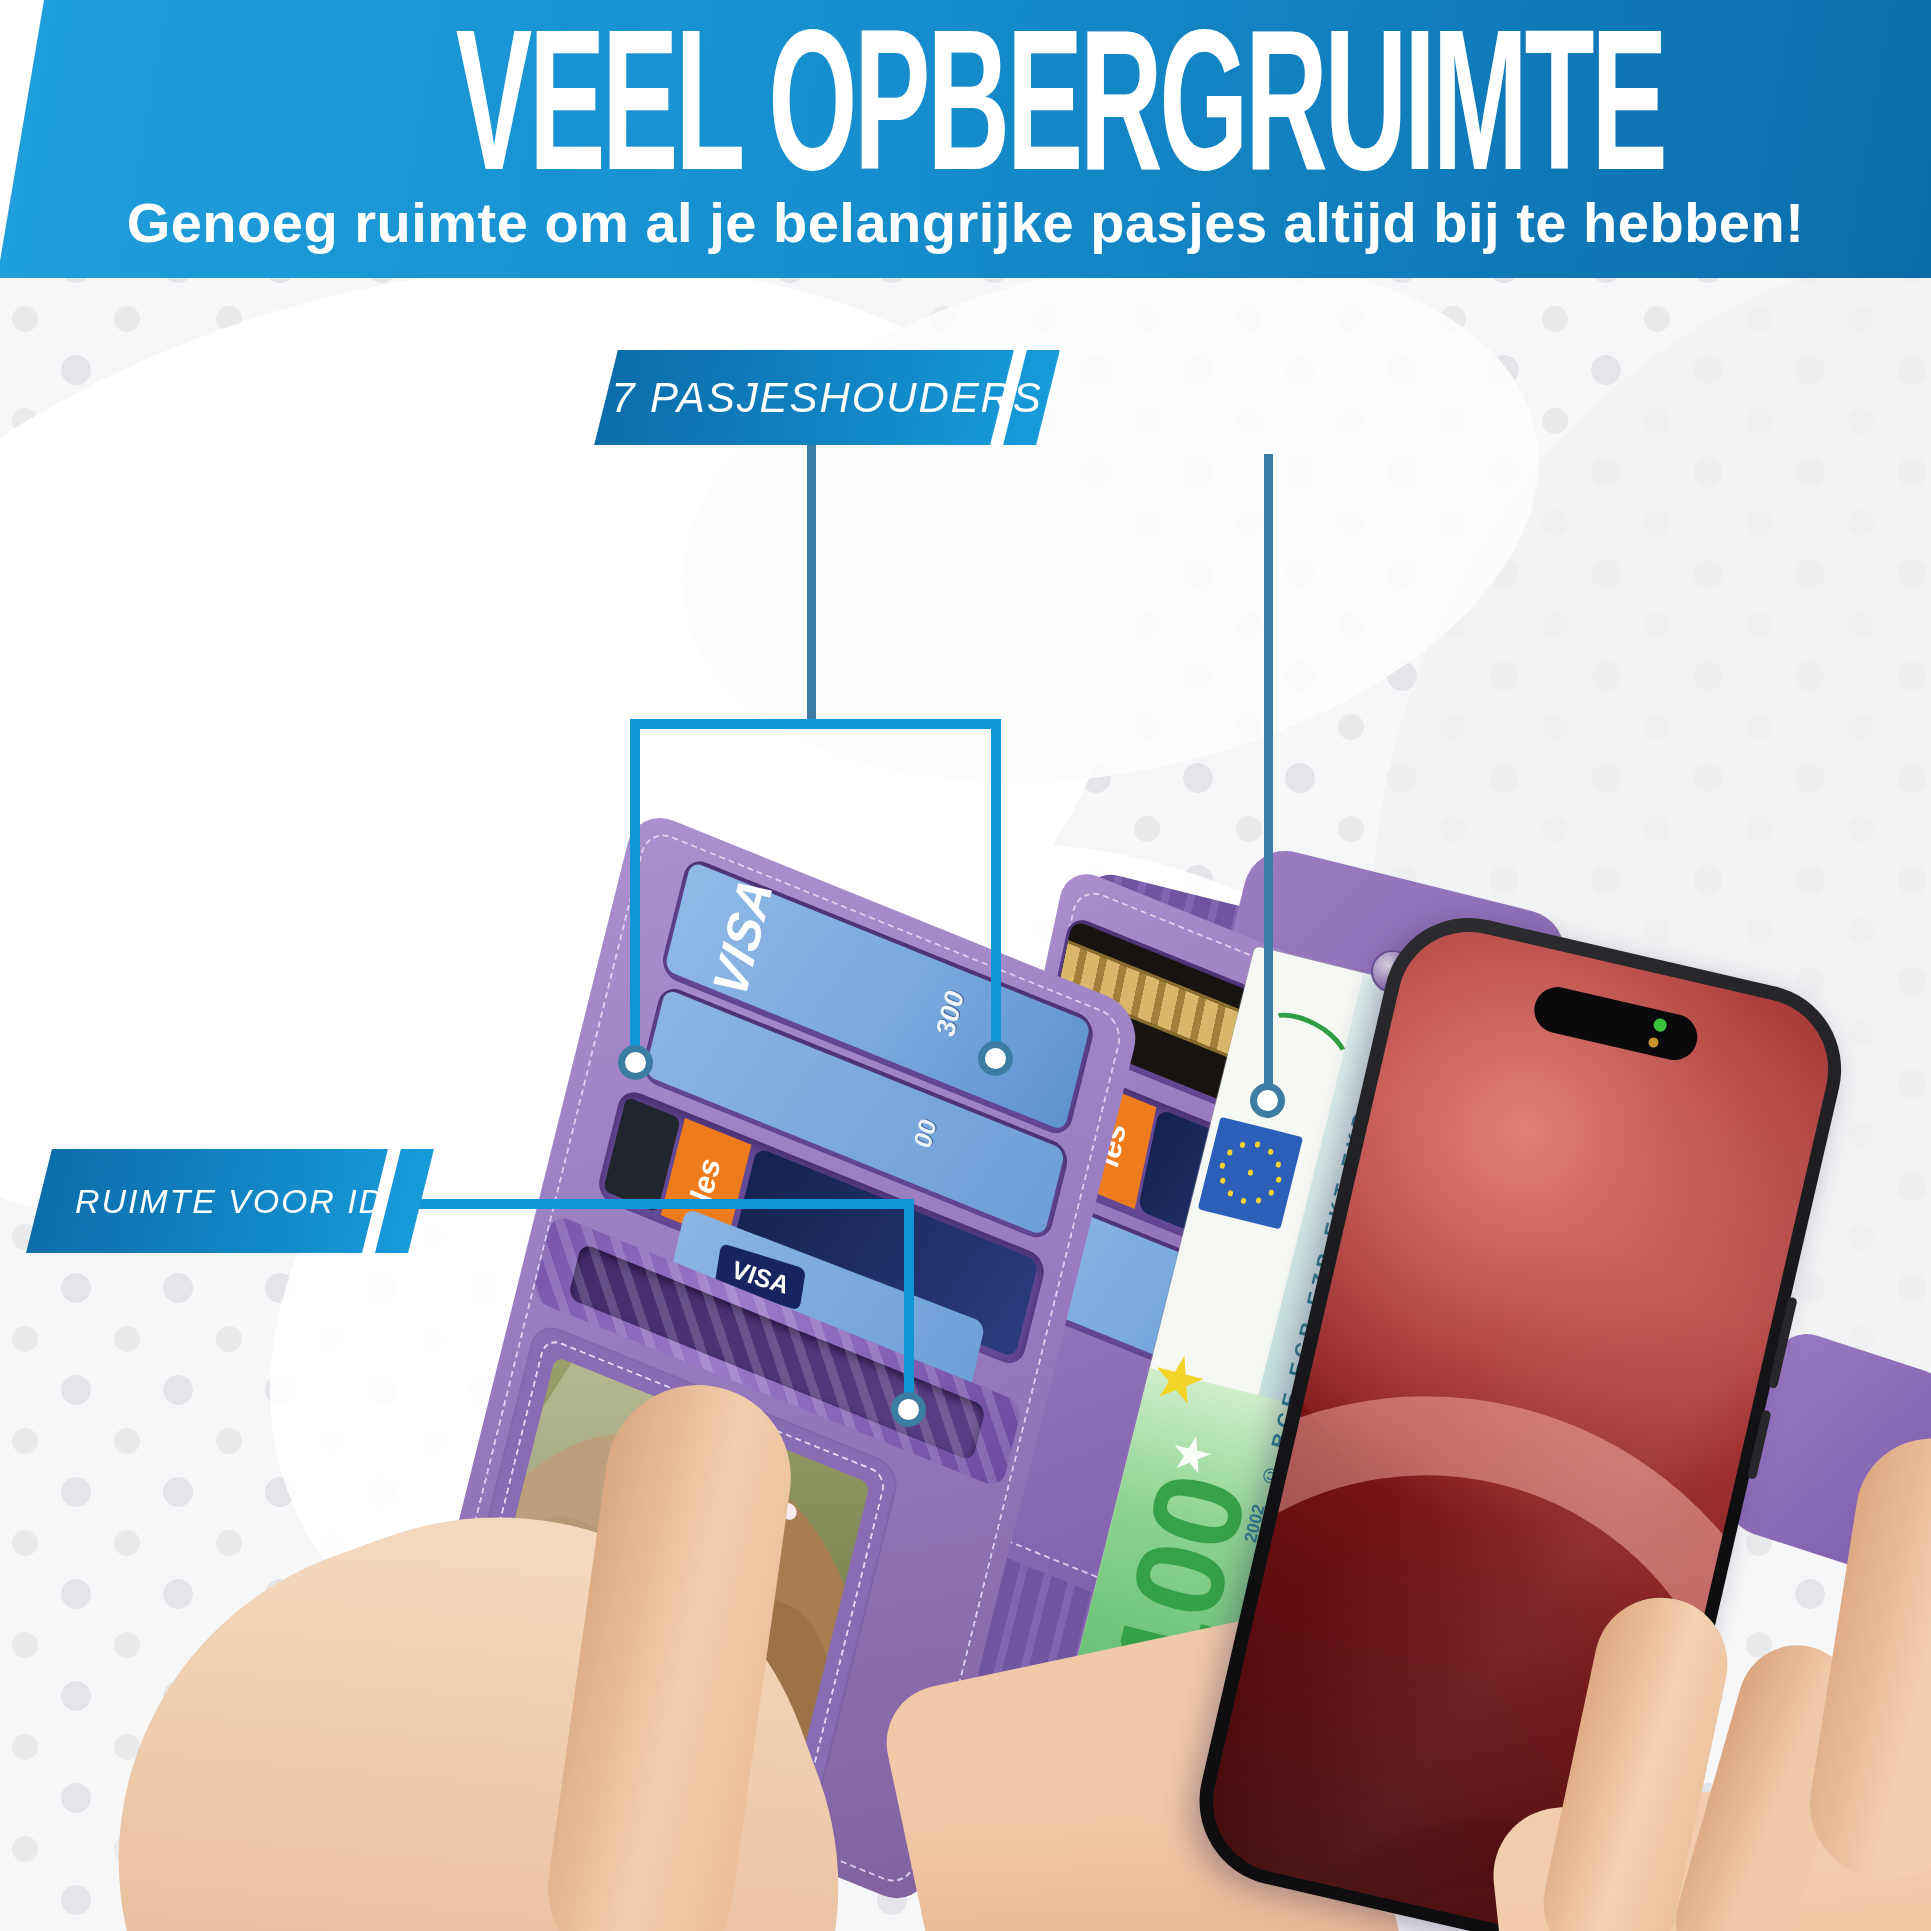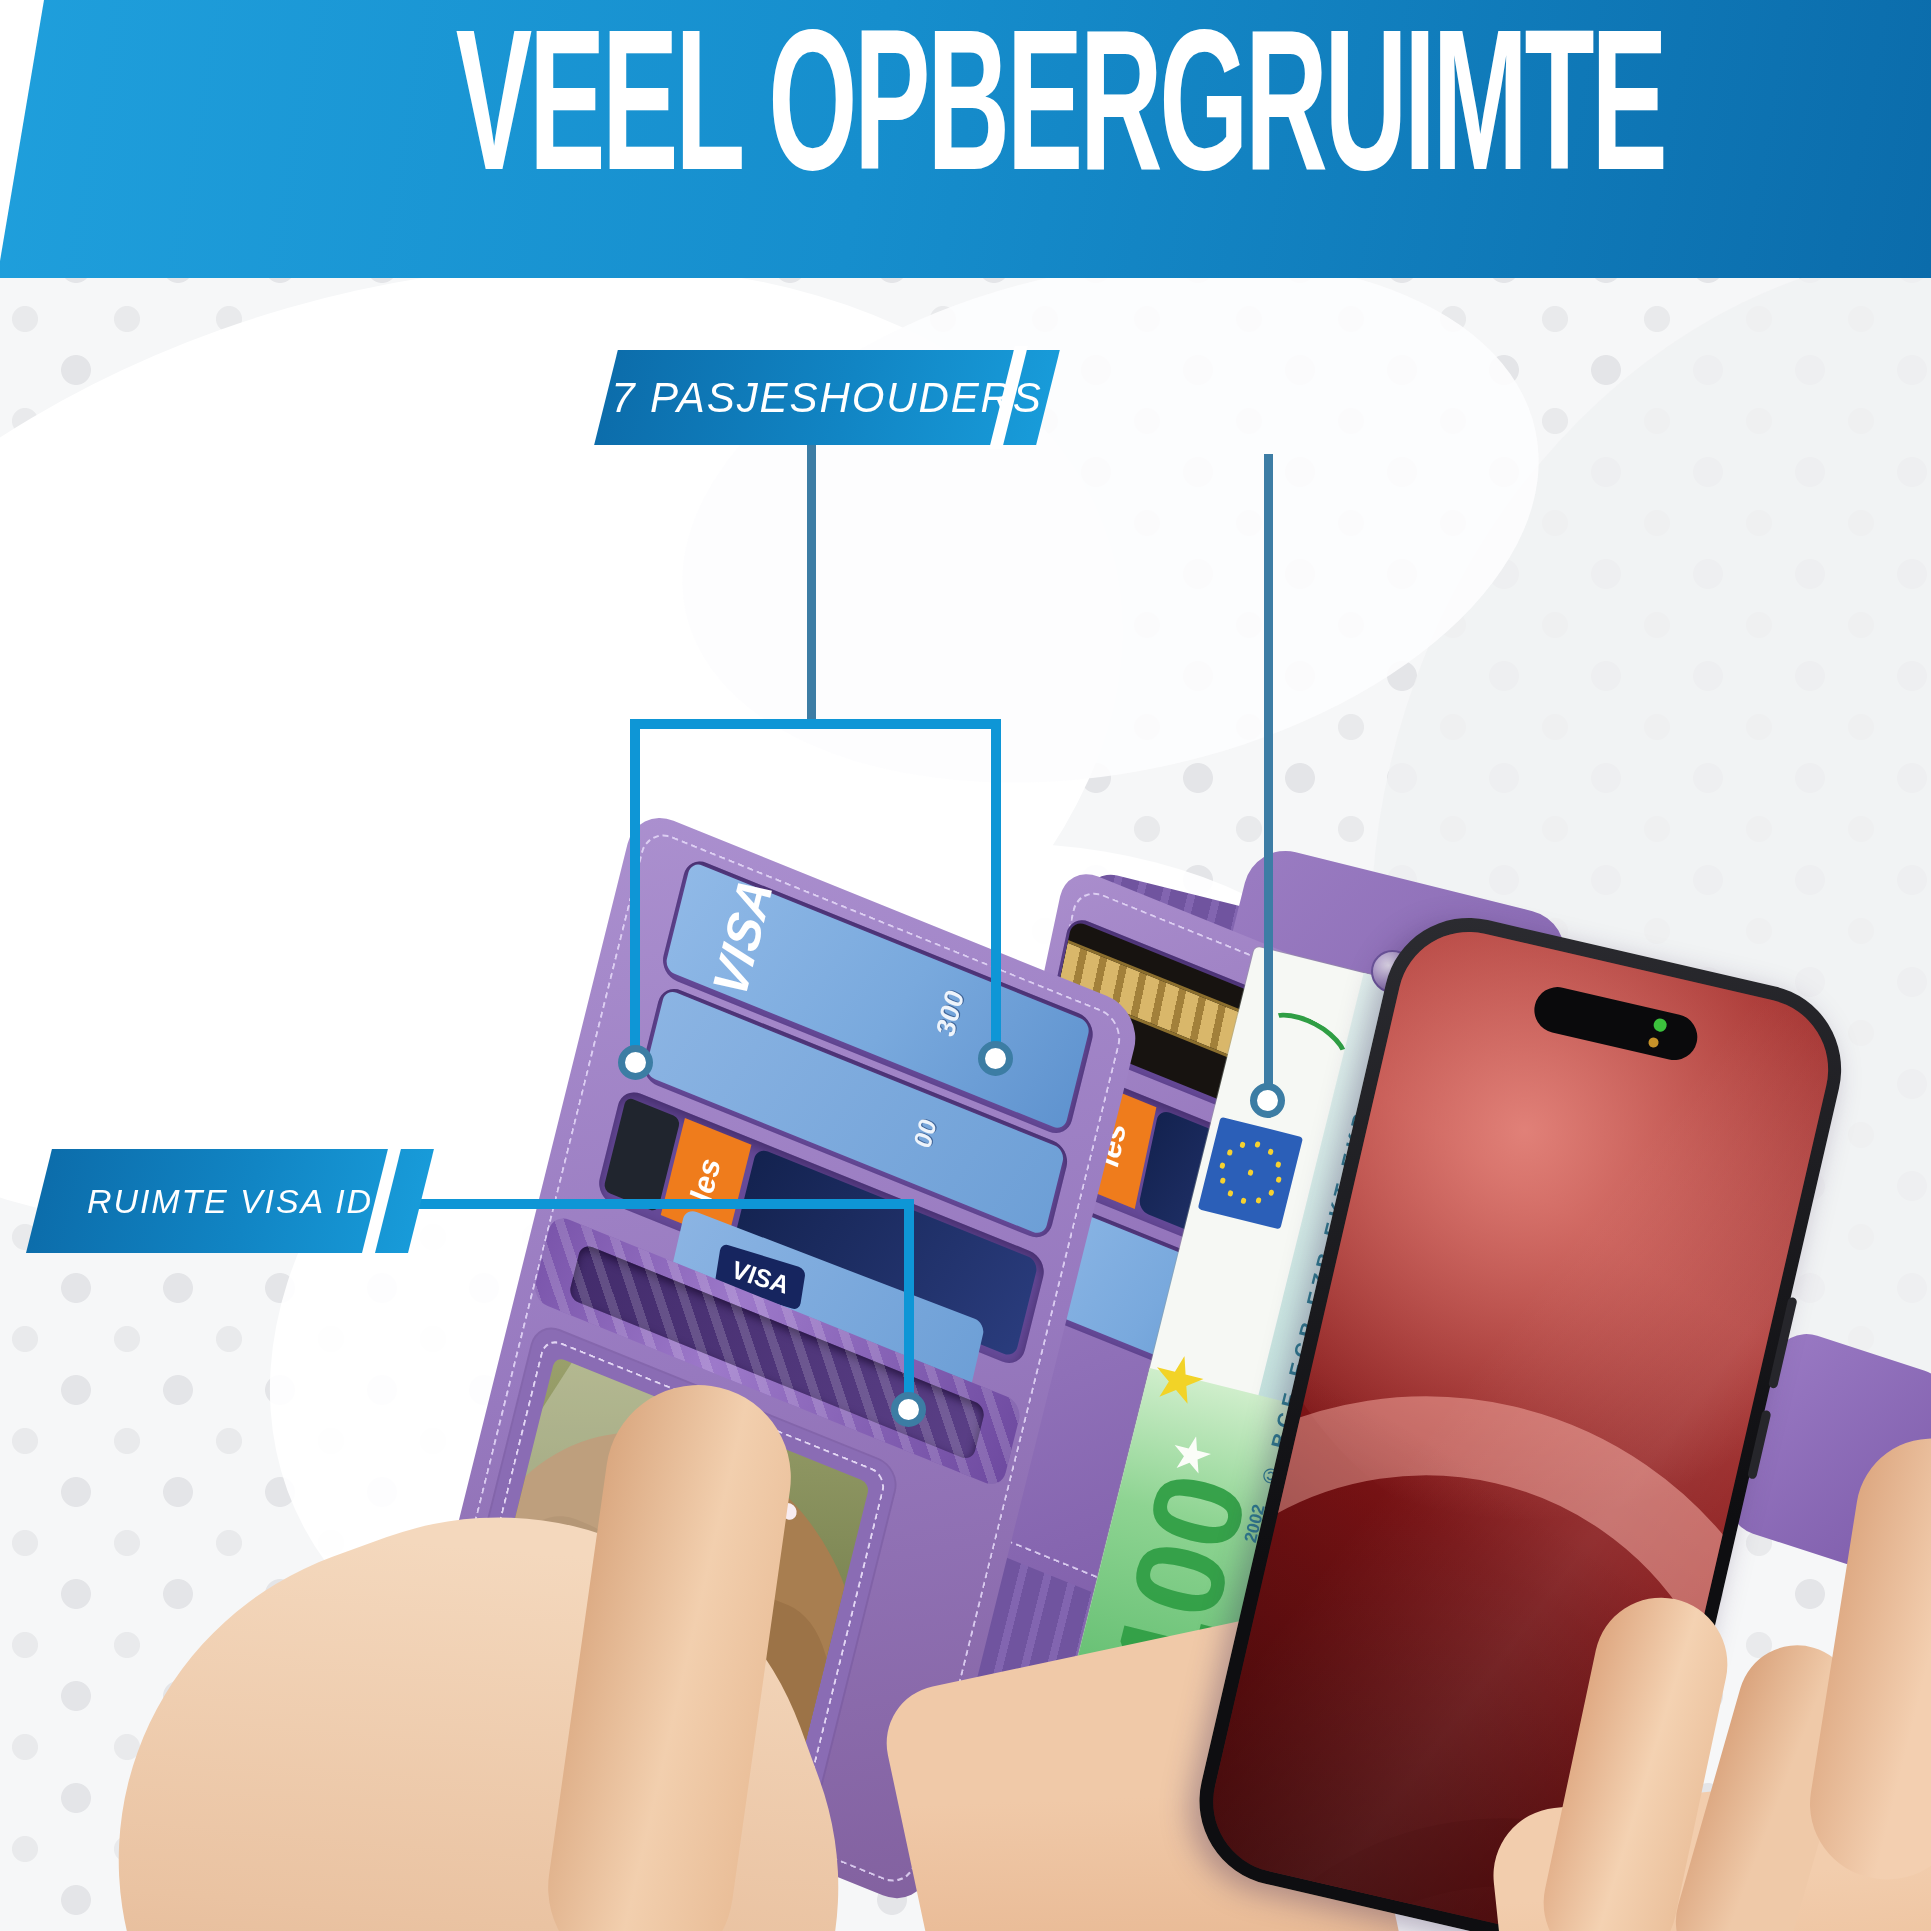--- a/index.html
+++ b/index.html
@@ -309,20 +309,21 @@
   <div class="abs skin palmR"></div>
   <div class="abs skin fingerA"></div>
   <div class="abs skin fingerB"></div>
   <div class="abs skin thumbR"></div>
 
   <div class="banner">
     <div class="banner-corner"></div>
     <div class="banner-title">
       <span>VEEL OPBERGRUIMTE</span>
     </div>
+    <div class="banner-subtitle">Genoeg ruimte om al je belangrijke pasjes altijd bij te hebben!</div>
   </div>
 
   <div class="lead steel ld-stub1"></div>
   <div class="lead bright ld-br-h"></div>
   <div class="lead bright ld-br-vl"></div>
   <div class="lead bright ld-br-vr"></div>
   <div class="lead steel ld-stub2"></div>
   <div class="lead bright ld-id-h"></div>
   <div class="lead bright ld-id-v"></div>
   <div class="mdot md-a"></div>
@@ -336,18 +337,18 @@
       </div>
     <div class="txt">
         <span>7 PASJESHOUDERS</span>
       </div>
   </div>
   <div class="callout co-3">
     <div class="box">
         <div class="slit"></div>
       </div>
     <div class="txt">
-      <span>RUIMTE VISA ID</span>
+      <span>RUIMTE VOOR ID</span>
     </div>
   </div>
 
 </div>
 
 
 </body></html>

